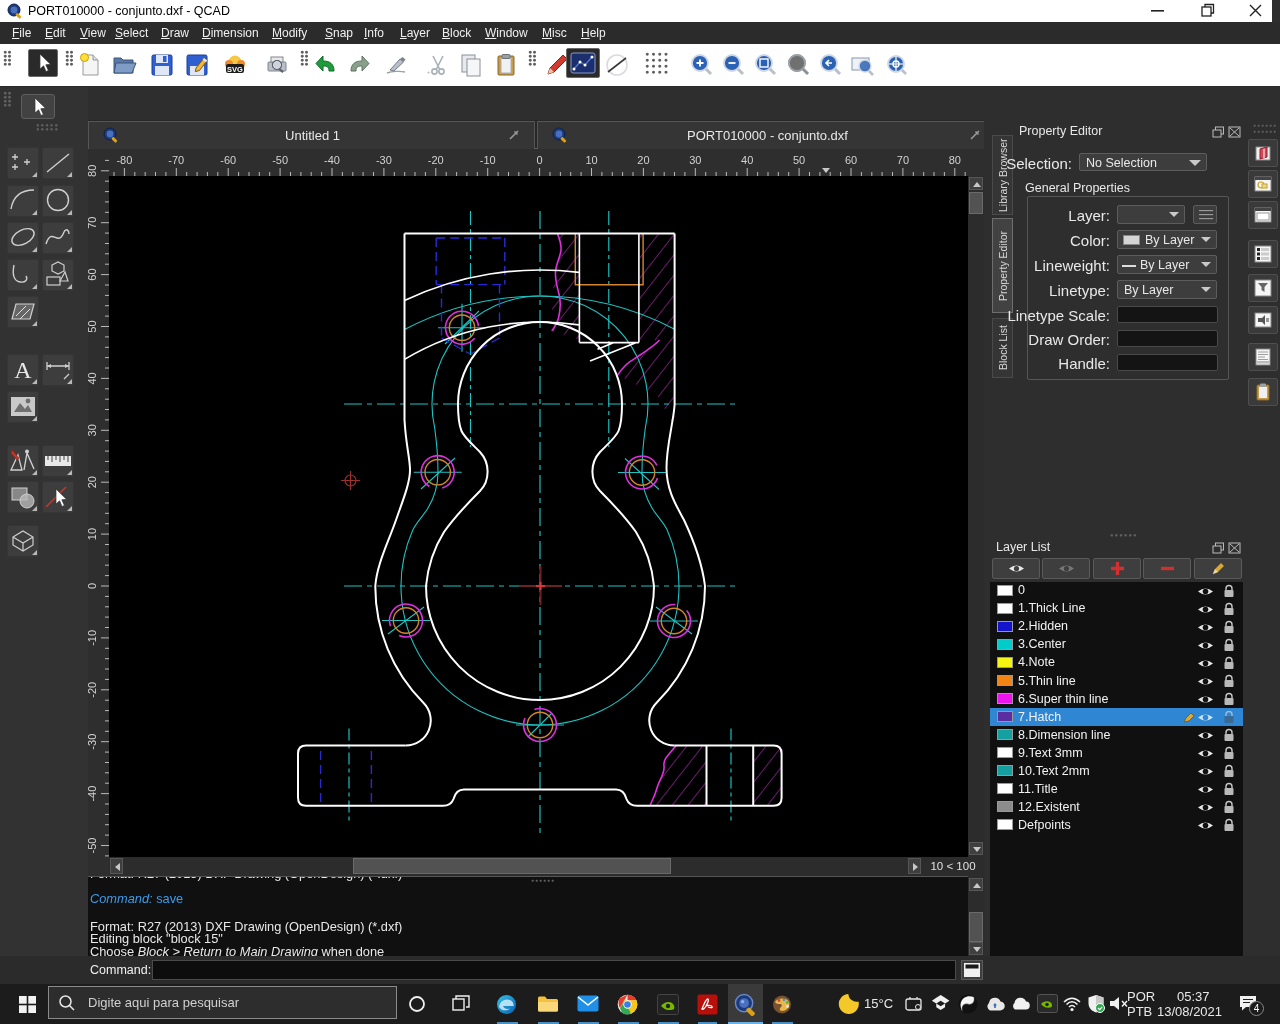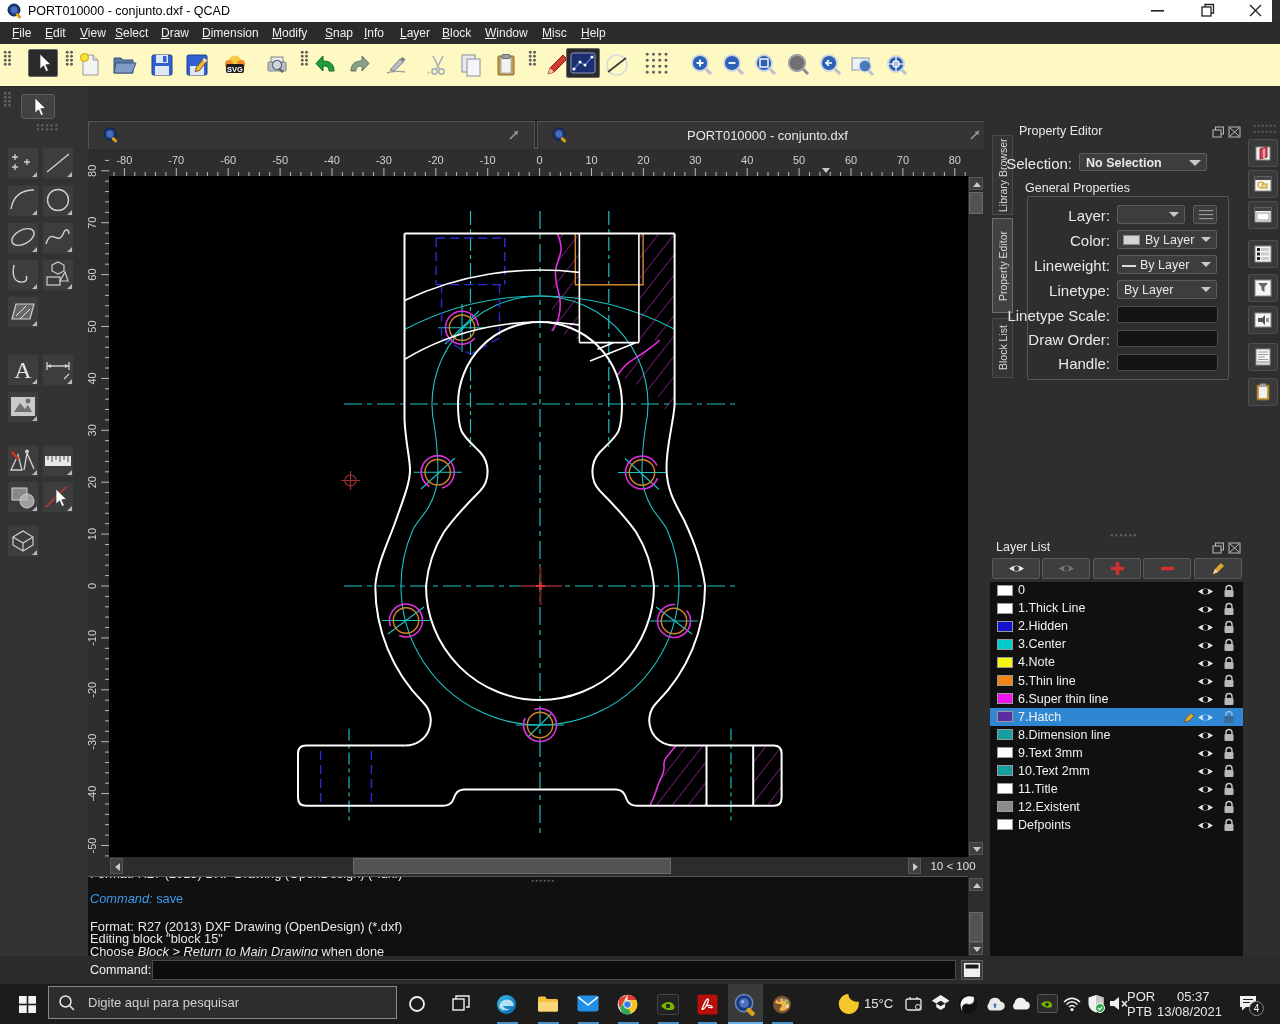--- a/index.html
+++ b/index.html
@@ -1,21 +1,21 @@
 <!DOCTYPE html>
 <html><head><meta charset="utf-8"><style>
 *{margin:0;padding:0;box-sizing:border-box;}
 html,body{width:1280px;height:1024px;overflow:hidden;background:#2e2e2e;
 font-family:"Liberation Sans",sans-serif;}
 .abs{position:absolute;}
 #titlebar{left:0;top:0;width:1272px;height:22px;background:#ffffff;color:#000;}
 #menubar{left:0;top:22px;width:1280px;height:22px;background:#2b2b2b;}
 .mi{position:absolute;top:4px;color:#f0f0f0;font-size:12px;}
 .mi u{text-decoration:underline;}
-#toolbar{left:0;top:44px;width:1280px;height:43px;background:#fef9c3;border-bottom:1px solid #2a2a2a;}
+#toolbar{left:0;top:44px;width:1280px;height:43px;background:#ffffff;border-bottom:1px solid #2a2a2a;}
 #row2{left:0;top:87px;width:88px;height:33px;background:#323232;}
 #leftdock{left:0;top:120px;width:88px;height:864px;background:#323232;}
 .tbtn{position:absolute;width:26px;height:26px;top:8px;}
 .press{border:1px solid #6a6a6a;background:#2a2a2a;border-radius:2px;}
 .grip{position:absolute;width:7px;color:#5f5f5f;}
 .tool{position:absolute;width:32px;height:32px;background:#3d3d3d;border:1px solid #353535;border-radius:2px;}
 .tool:after{content:"";position:absolute;right:1px;bottom:1px;border-left:5px solid transparent;border-bottom:5px solid #b9b9b9;}
 #tabbar{left:88px;top:120px;width:908px;height:29px;background:#272727;border-bottom:1px solid #666;}
 .tab{position:absolute;top:1px;height:28px;background:#353535;border:1px solid #555;border-bottom:none;color:#e8e8e8;font-size:13px;}
 #hruler{left:109px;top:150px;width:887px;height:26px;background:#2e2e2e;}
@@ -299,20 +299,21 @@
       <path d="M6 12 L16 6 L26 12 L26 20 L16 26 L6 20 Z M6 12 L16 18 L26 12 M16 18 V26" fill="none" stroke="#cfcfcf" stroke-width="1.2"></path>
     </svg>
 </div>
 <div id="tabbar" class="abs">
 <div class="tab" style="left:0px;width:447px;">
 <svg class="abs" style="left:14px;top:5px" width="16" height="16" viewBox="0 0 16 16">
         <circle cx="7" cy="7" r="6" fill="#1a3a7a" stroke="#0d1f4d"></circle>
         <circle cx="7" cy="7" r="3.4" fill="#4a6fbe"></circle>
         <rect x="10" y="9.5" width="6" height="3" rx="1" transform="rotate(45 10 10)" fill="#d9a11a"></rect>
       </svg>
+<div class="abs" style="left:0;top:6px;width:447px;text-align:center;">Untitled 1</div>
 <svg class="abs" style="left:418px;top:6px" width="14" height="14">
         <path d="M3 11 L11 3 M7.5 3.5 L10.5 6.5" stroke="#9a9a9a" stroke-width="1.6"></path>
       </svg>
 </div>
 <div class="tab" style="left:449px;width:459px;">
 <svg class="abs" style="left:14px;top:5px" width="16" height="16" viewBox="0 0 16 16">
         <circle cx="7" cy="7" r="6" fill="#1a3a7a" stroke="#0d1f4d"></circle>
         <circle cx="7" cy="7" r="3.4" fill="#4a6fbe"></circle>
         <rect x="10" y="9.5" width="6" height="3" rx="1" transform="rotate(45 10 10)" fill="#d9a11a"></rect>
       </svg>
@@ -600,21 +601,21 @@
 <div class="ptitle" style="left:35px;top:4px;">Property Editor</div>
 <svg class="abs" style="left:228px;top:6px" width="13" height="12">
       <rect x="3.5" y="1" width="8" height="7" fill="none" stroke="#bbb"></rect>
       <rect x="1" y="4" width="8" height="7" fill="#2e2e2e" stroke="#bbb"></rect>
     </svg>
 <svg class="abs" style="left:244px;top:6px" width="13" height="12">
       <rect x="1" y="1" width="11" height="10" fill="none" stroke="#bbb"></rect>
       <path d="M2 2 L11 10 M11 2 L2 10" stroke="#bbb"></path>
     </svg>
 <div class="plabel" style="left:0px;top:35px;width:88px;">Selection:</div>
-<div class="combo" style="left:95px;top:33px;width:128px;height:18px;font-weight:bold;">
+<div class="combo" style="left:95px;top:33px;width:128px;height:18px;">
       <span style="position:absolute;left:6px;top:2px;">No Selection</span>
       <span class="carr" style="border-left-width:6px;border-right-width:6px;border-top-width:6px;"></span>
     </div>
 <div class="ptitle" style="left:41px;top:61px;">General Properties</div>
 <div class="abs" style="left:43px;top:76px;width:202px;height:184px;border:1px solid #565656;border-radius:2px;"></div>
 <div class="plabel" style="left:0px;top:87px;width:126px;">Layer:</div>
 <div class="combo" style="left:133px;top:85px;width:68px;height:19px;">
       <span class="carr"></span>
     </div>
 <div class="combo" style="left:209px;top:85px;width:24px;height:19px;">

